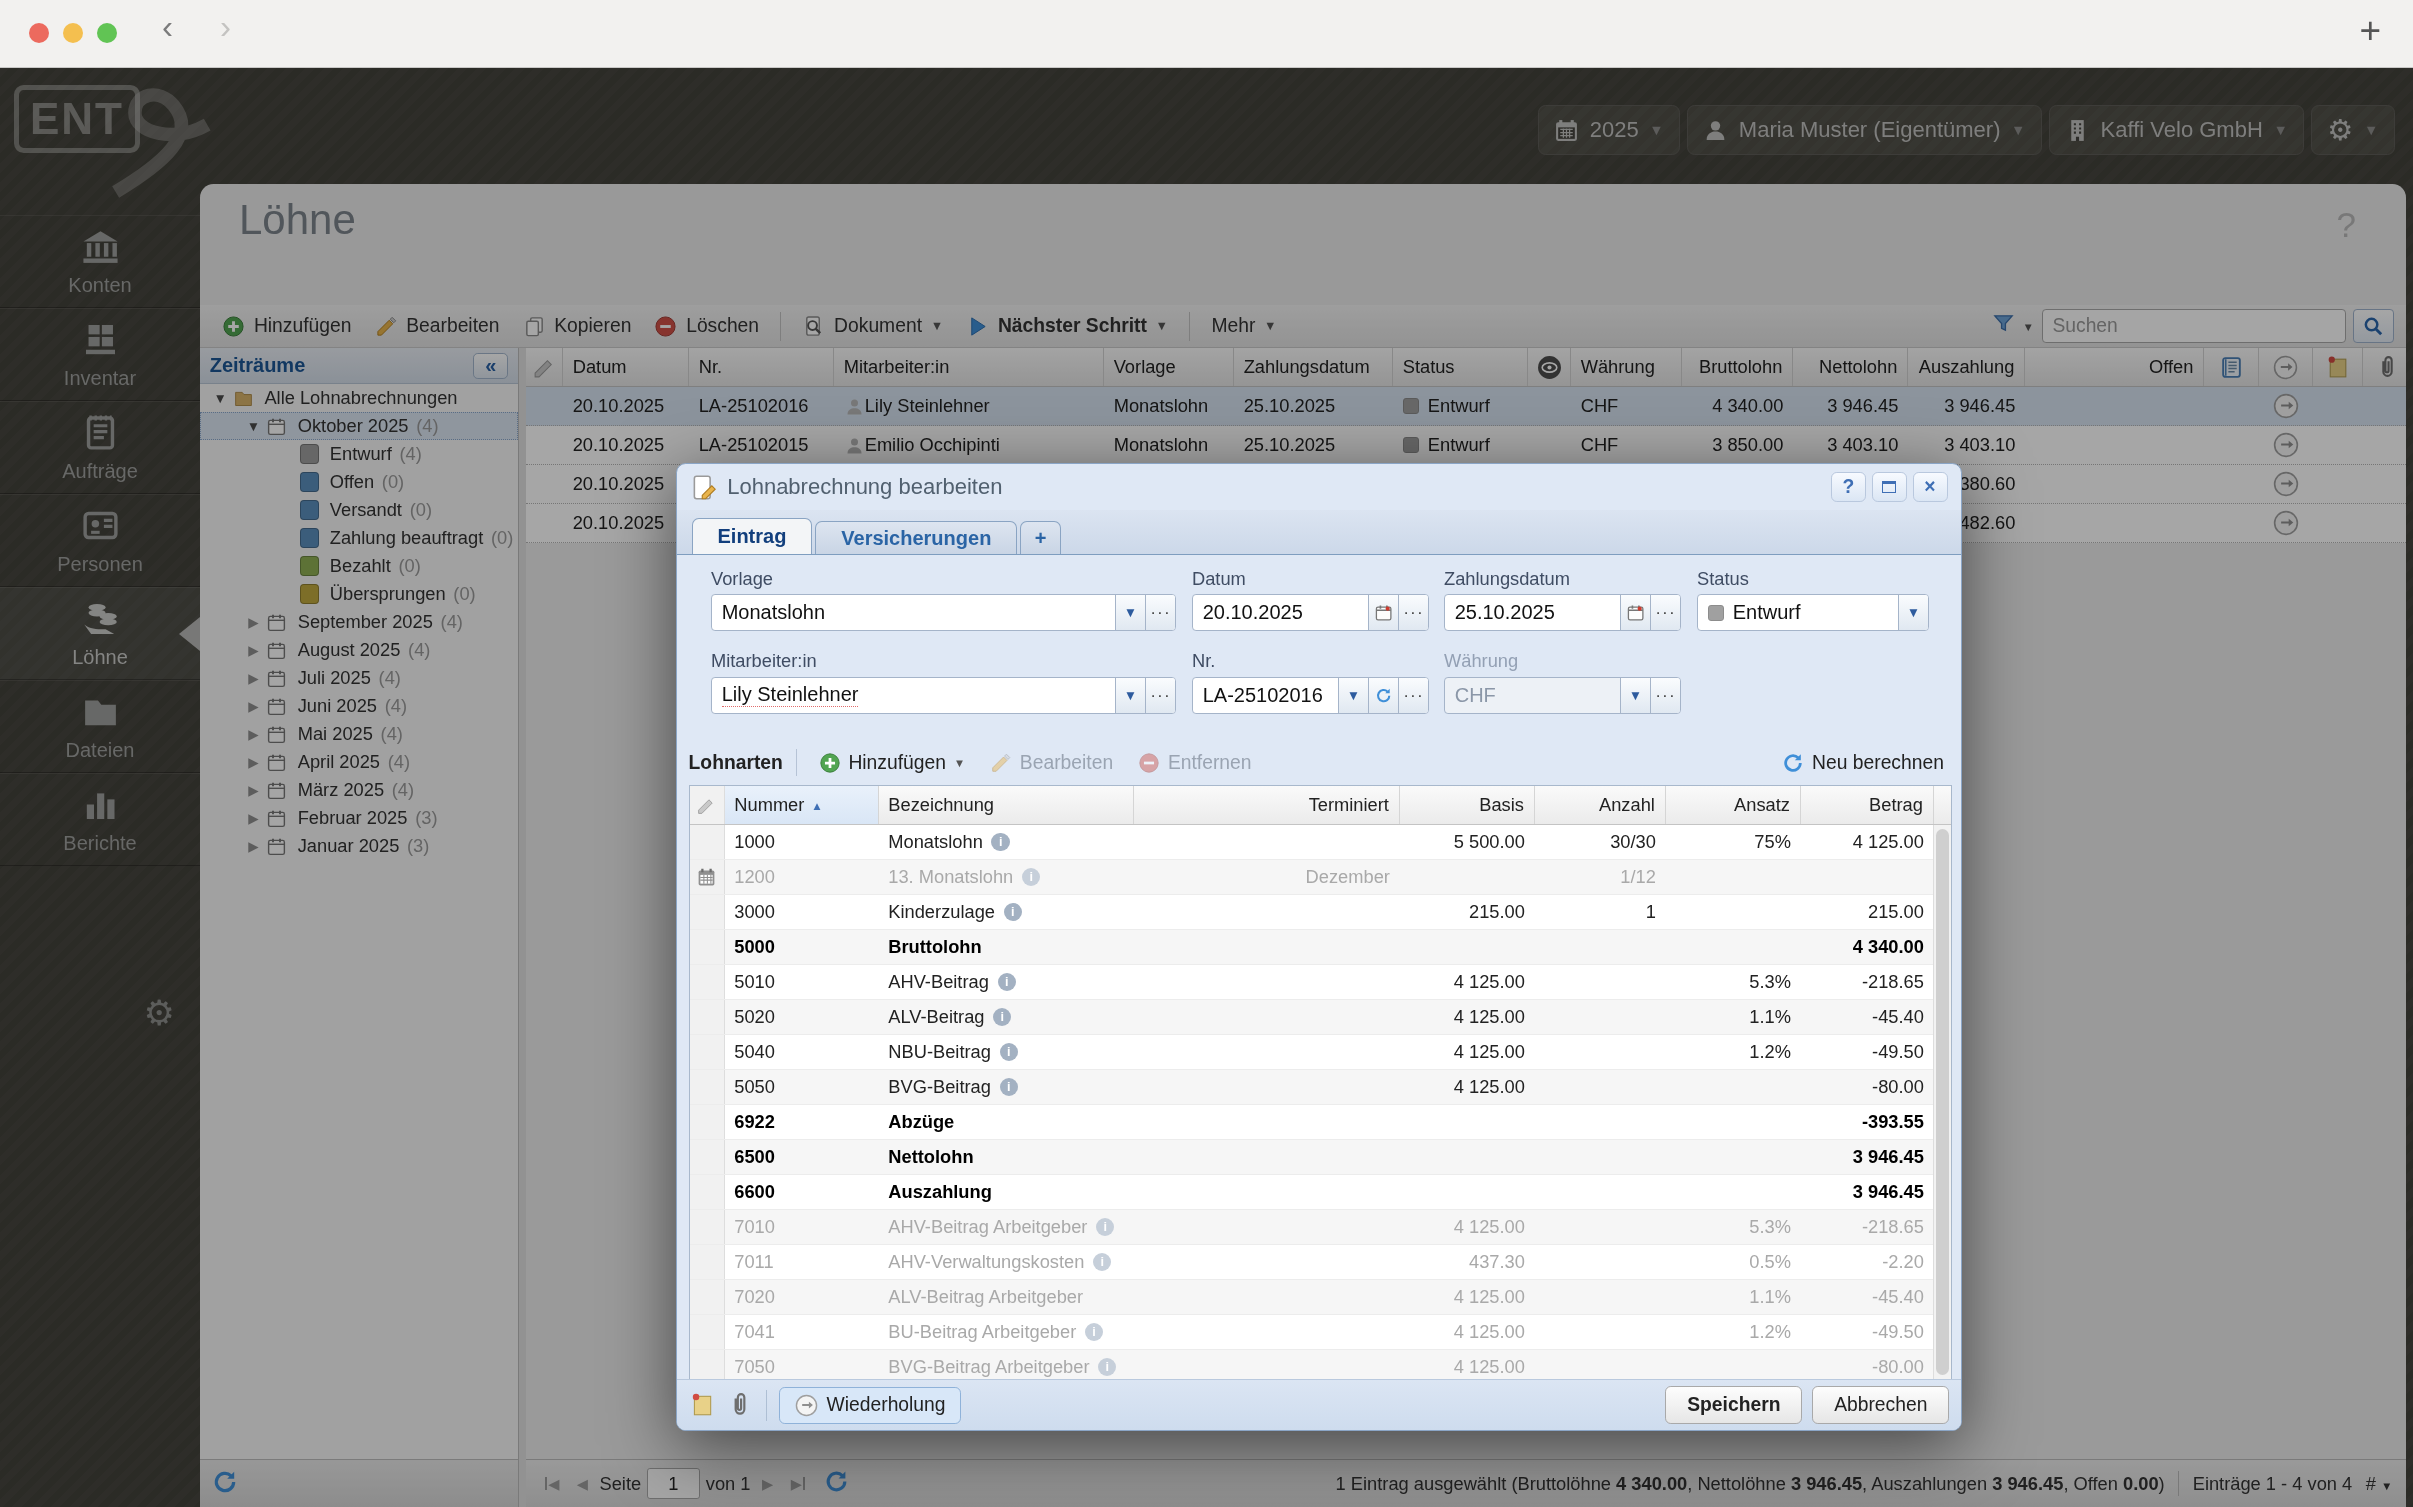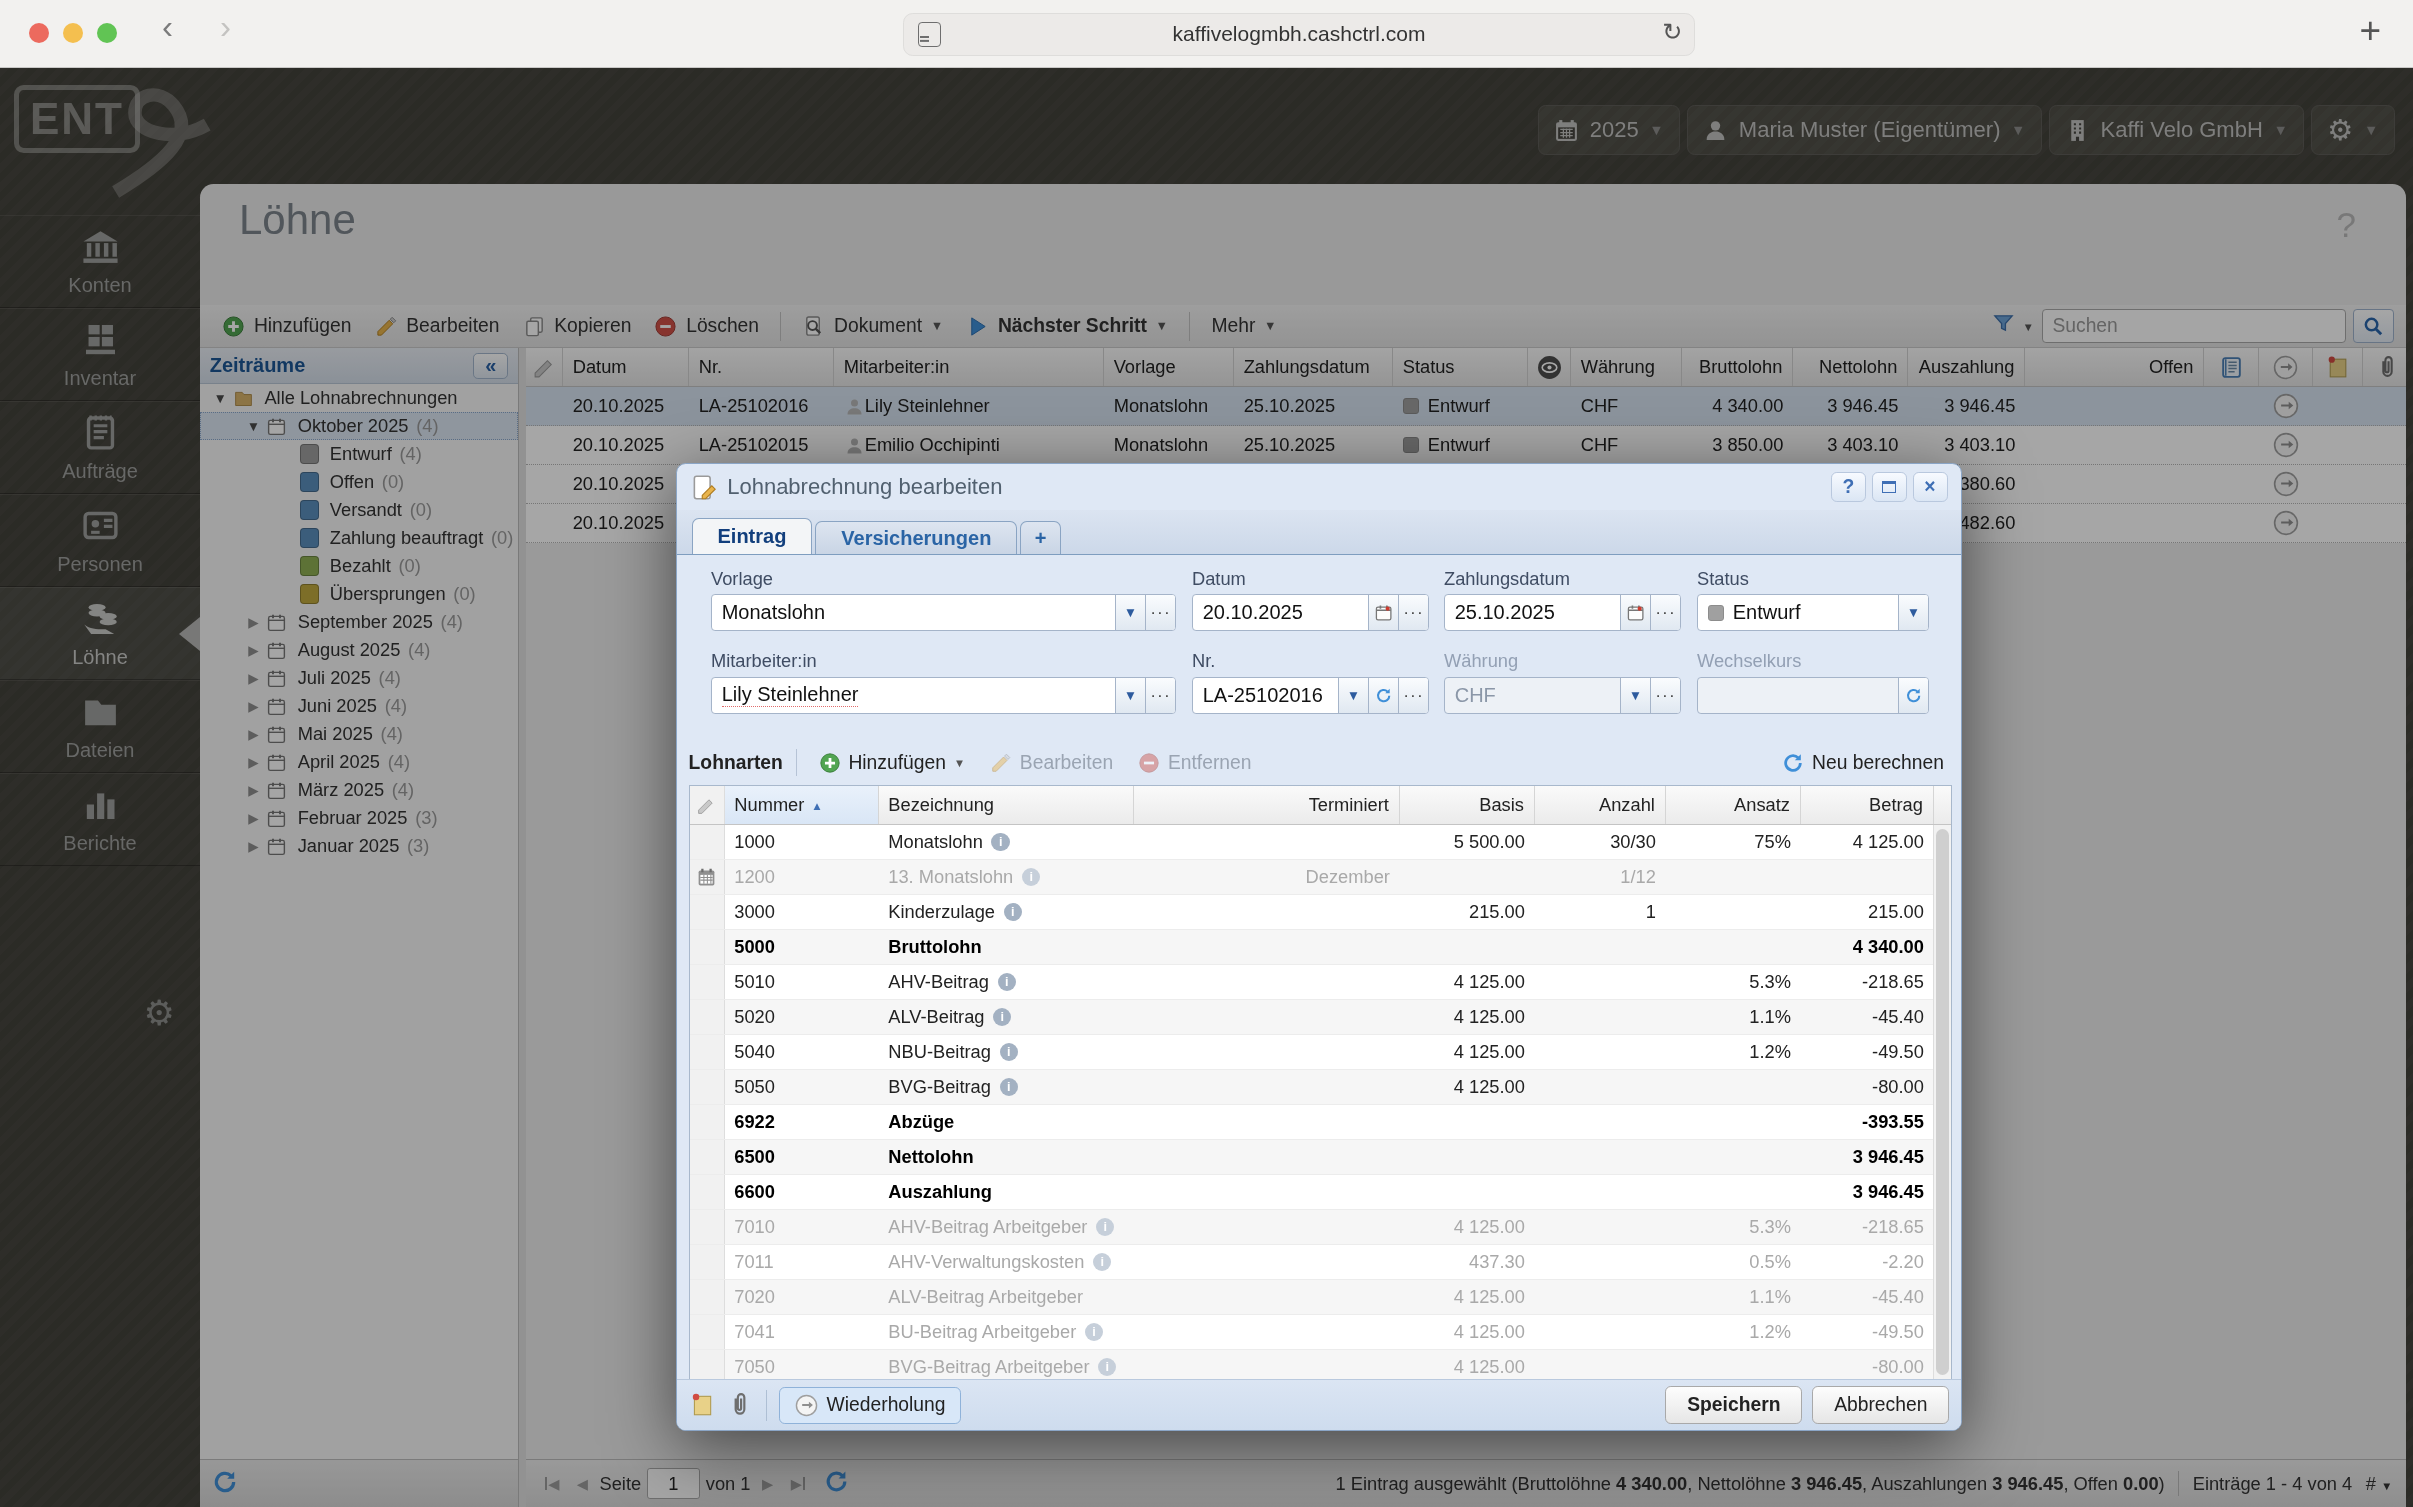--- a/index.html
+++ b/index.html
@@ -224,25 +224,20 @@
 <body>
 
 <div id="stage">
 
   <div class="browser">
     <span class="tl red"></span>
     <span class="tl yellow"></span>
     <span class="tl green"></span>
     <span class="navarr" style="left:162px;">‹</span>
     <span class="navarr fwd" style="left:220px;">›</span>
-    <div class="urlbar">
-      <span class="reader-ico"></span>
-      <span>kaffivelogmbh.cashctrl.com</span>
-      <span class="reload">↻</span>
-    </div>
     <span class="newtab">+</span>
   </div>
 
   <div class="app">
     <div class="side">
       <div class="logo">
         <span class="box">ENT</span>
         <svg width="106" height="126" viewBox="0 0 110 130">
             <path d="M10 120 C60 90 95 60 70 30 C55 12 30 18 30 38 C30 58 70 70 105 50" fill="none" stroke="#cfcfcd" stroke-width="14"></path>
           </svg>
@@ -885,32 +880,20 @@
             </span>
           <span class="ftrig dots">···</span>
         </div>
       </div>
       <div class="fld fc3 frow2 disabled">
         <div class="flabel">Währung</div>
         <div class="finput">
           <span class="ftext">CHF</span>
           <span class="ftrig">▼</span>
           <span class="ftrig dots">···</span>
-        </div>
-      </div>
-      <div class="fld fc4 frow2 disabled">
-        <div class="flabel">Wechselkurs</div>
-        <div class="finput">
-          <span class="ftext"></span>
-          <span class="ftrig">
-              <svg viewBox="0 0 24 24">
-                <path d="M19 12a7 7 0 1 1-2.1-5" fill="none" stroke="#3f8fd8" stroke-width="2.6"></path>
-                <path d="M19.5 3.5v5.5h-5.5z" fill="#3f8fd8"></path>
-              </svg>
-            </span>
         </div>
       </div>
 
       <div class="la">
         <span class="title">Lohnarten</span>
         <span class="vsep"></span>
         <span class="labtn">
           <span class="ico"><svg viewBox="0 0 24 24">
                 <circle cx="12" cy="12" r="10" fill="#52a552" stroke="#3a7d3a"></circle>
                 <path d="M12 6.5v11M6.5 12h11" stroke="#fff" stroke-width="3"></path>

